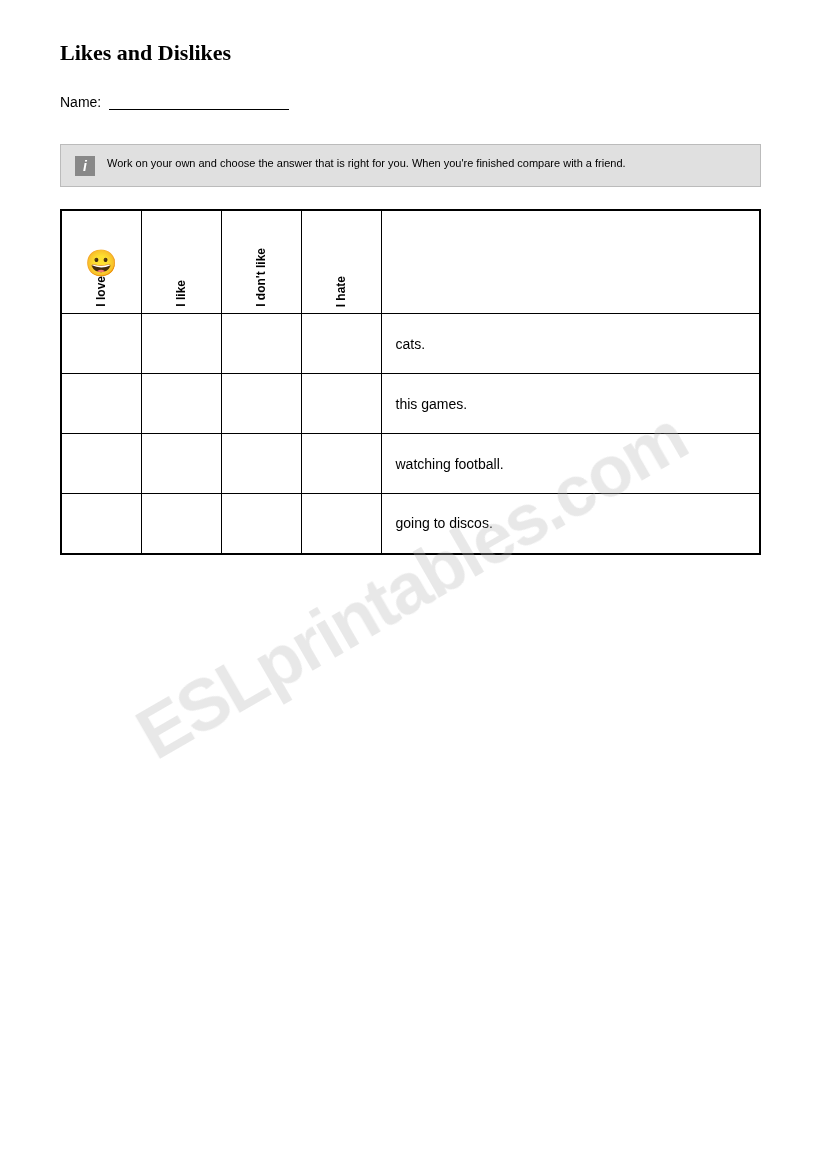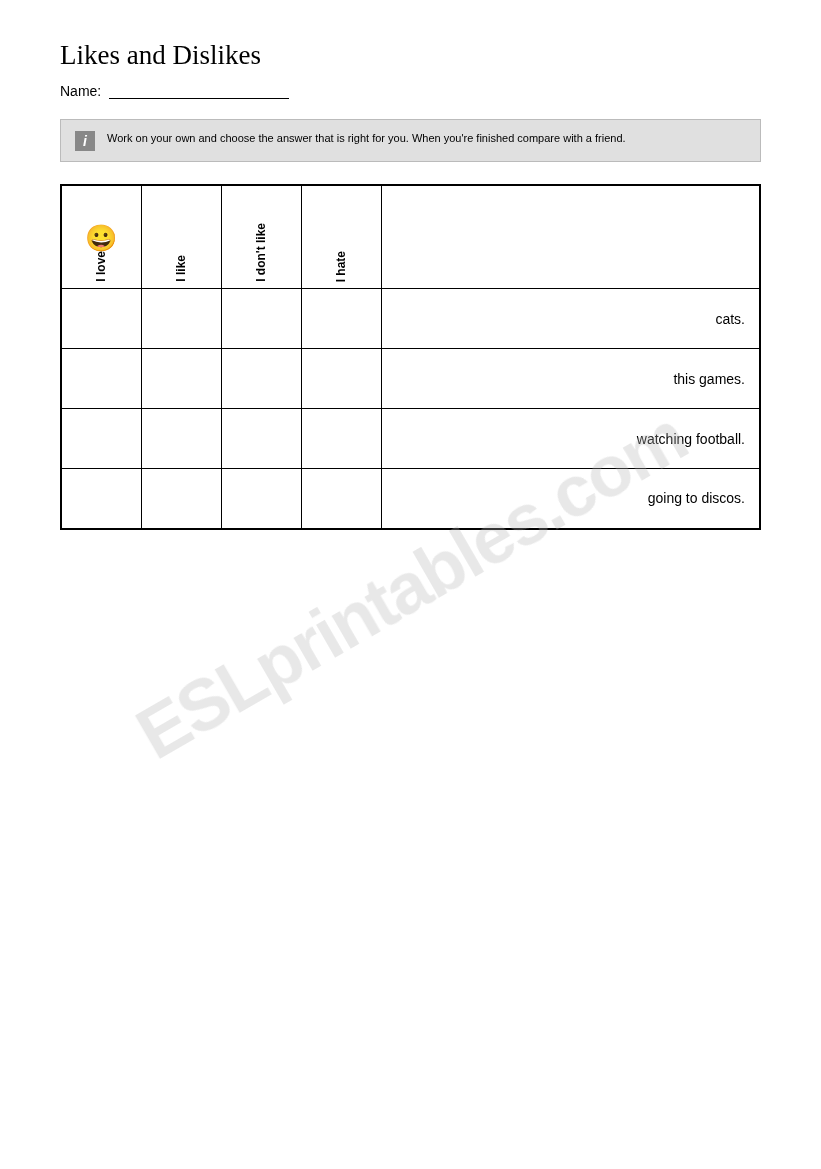--- a/index.html
+++ b/index.html
@@ -11,30 +11,30 @@
     body {
       background: #ffffff;
       font-family: Arial, sans-serif;
       width: 821px;
       min-height: 1169px;
       padding: 40px 60px;
       color: #000;
     }
 
     .page-title {
-      font-size: 27px;
-      font-weight: normal;
-      margin-bottom: 12px;
+      font-size: 22px;
+      font-weight: bold;
+      margin-bottom: 28px;
       font-family: Georgia, serif;
     }
 
     .name-row {
       display: flex;
       align-items: flex-start;
-      margin-bottom: 20px;
+      margin-bottom: 34px;
       font-size: 14px;
     }
 
     .name-label {
       margin-right: 8px;
       font-size: 14px;
     }
 
     .name-line {
       border-bottom: 1px solid #000;
@@ -94,21 +94,20 @@
 
     .col-love,
     .col-like,
     .col-dontlike,
     .col-hate {
       width: 80px;
     }
 
     .col-item {
       width: auto;
-      text-align: right;
     }
 
     .header-cell-inner {
       display: flex;
       flex-direction: column;
       align-items: center;
       justify-content: flex-end;
       height: 90px;
     }
 

